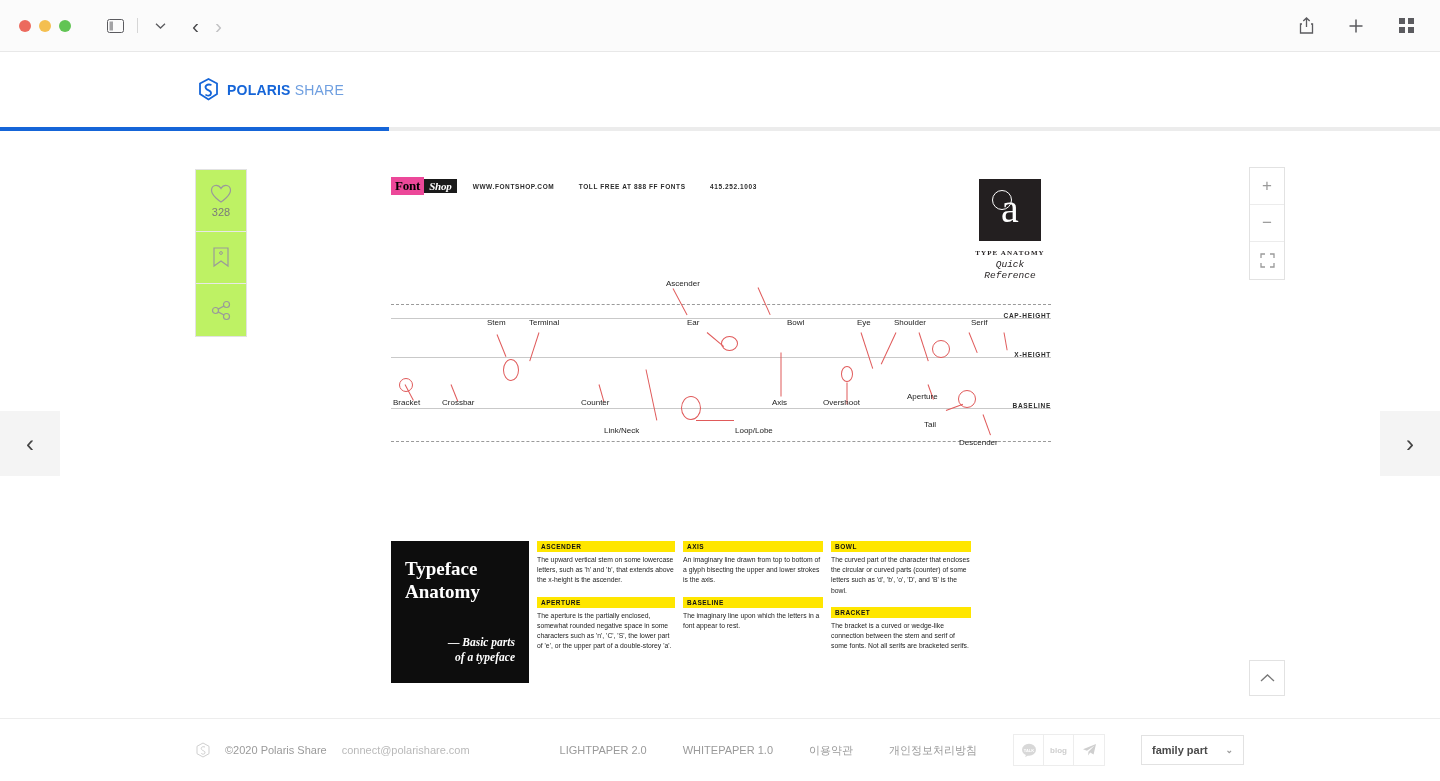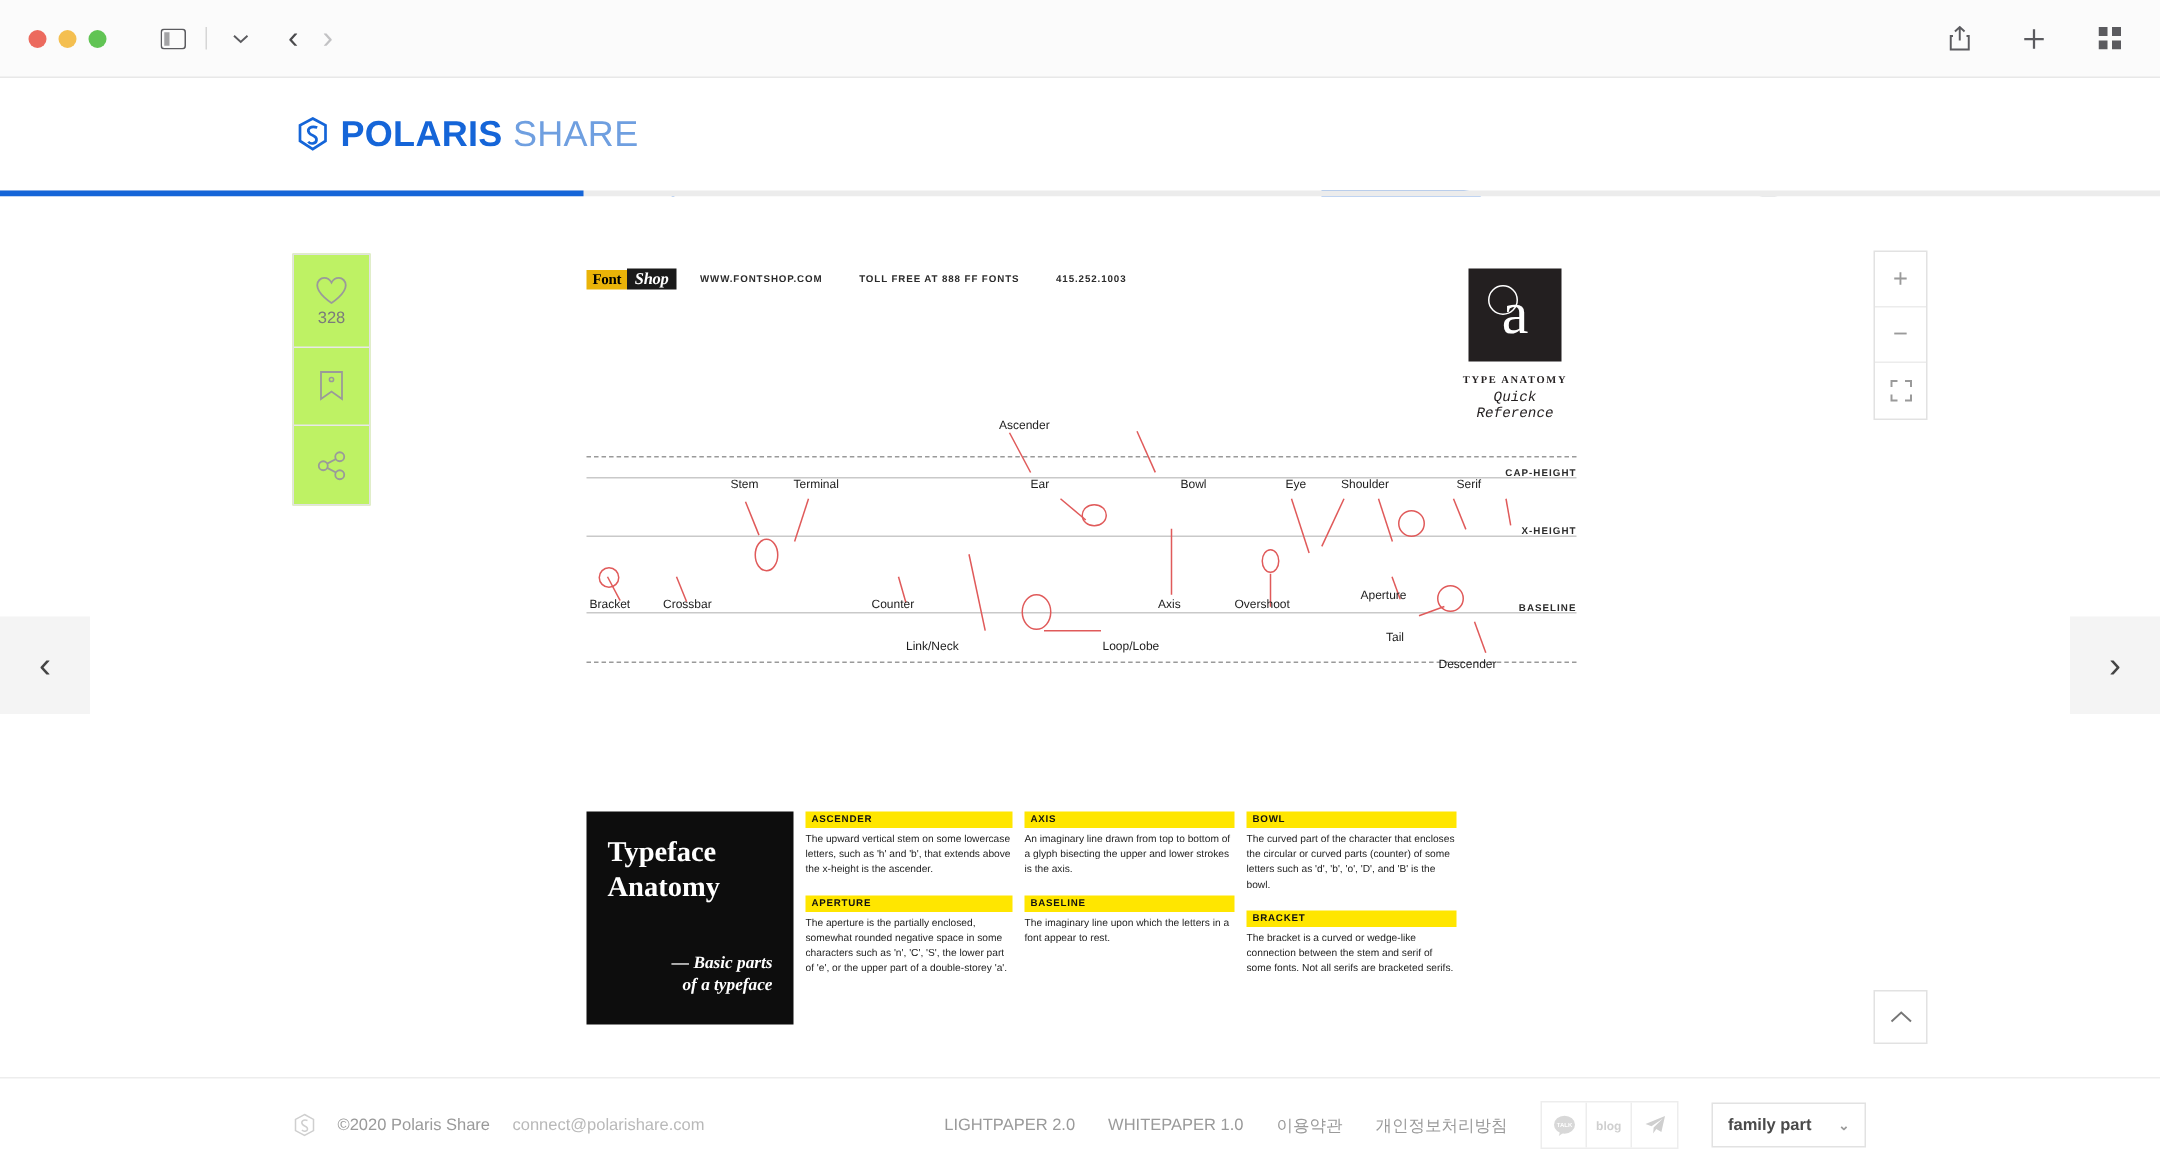--- a/index.html
+++ b/index.html
@@ -34,21 +34,21 @@
     margin-left: auto; margin-right: 20px; display: flex;
     align-items: center; gap: 22px; color: #5b5b5f;
   }
 
   
   .site-header {
     position: absolute; top: 52px; left: 0; width: 1440px; height: 75px;
     background: #fff; display: flex; align-items: center;
   }
   .brand { display: flex; align-items: center; margin-left: 196px; gap: 6px; }
-  .brand-text { font-size: 24px; letter-spacing: .2px; }
+  .brand-text { font-size: 14px; letter-spacing: .2px; }
   .brand-b { color: #1565d8; font-weight: bold; }
   .brand-l { color: #6f9fe0; font-weight: 300; }
 
   .searchwrap {
     position: absolute; left: 441px; top: 75px;
     width: 553px; height: 36px; display: flex;
   }
   .searchbox {
     flex: 1; border: 1px solid #1565d8; border-right: none;
     border-radius: 18px 0 0 18px; background: #fff;
@@ -139,21 +139,21 @@
 
   
   .doc {
     position: absolute; left: 391px; top: 48px; width: 660px; height: 608px;
     background: #fff;
   }
 
   .doc-top { display: flex; align-items: flex-start; }
   .fs-logo { display: flex; align-items: center; height: 14px; }
   .fs-font {
-    background: #eab308; color: #000; font-weight: bold; font-size: 10px;
+    background: #ec4899; color: #000; font-weight: bold; font-size: 13px;
     padding: 1px 4px; font-family: "Liberation Serif", serif; letter-spacing: -.2px;
   }
   .fs-shop {
     background: #1a1a1a; color: #fff; font-weight: bold; font-size: 11px;
     padding: 1px 5px; font-style: italic;
     font-family: "Liberation Serif", serif; letter-spacing: -.2px;
   }
   .fs-meta {
     font-size: 6.5px; font-weight: bold; letter-spacing: .6px;
     color: #2b2b2b; margin-left: 16px; padding-top: 4px;
@@ -232,21 +232,21 @@
   
   .footer {
     position: absolute; top: 718px; left: 0; width: 1440px; height: 63px;
     background: #fff; border-top: 1px solid #ededed; display: flex; align-items: center;
   }
   .f-left { display: flex; align-items: center; margin-left: 196px; gap: 15px; text-align: right; }
   .f-copy { font-size: 11px; color: #9a9a9a; }
   .f-mail { font-size: 11px; color: #b9b9b9; }
   .f-right {
     margin-left: auto; margin-right: 196px; display: flex;
-    align-items: center; gap: 22px;
+    align-items: center; gap: 36px;
   }
   .f-link { font-size: 11px; color: #9a9a9a; cursor: pointer; }
   .f-social { display: flex; border: 1px solid #ededed; }
   .f-social span {
     width: 30px; height: 30px; display: flex; align-items: center;
     justify-content: center; border-right: 1px solid #ededed;
     color: #cfcfcf; font-size: 8px; font-weight: bold; cursor: pointer;
   }
   .f-social span:last-child { border-right: none; }
   .famsel {

